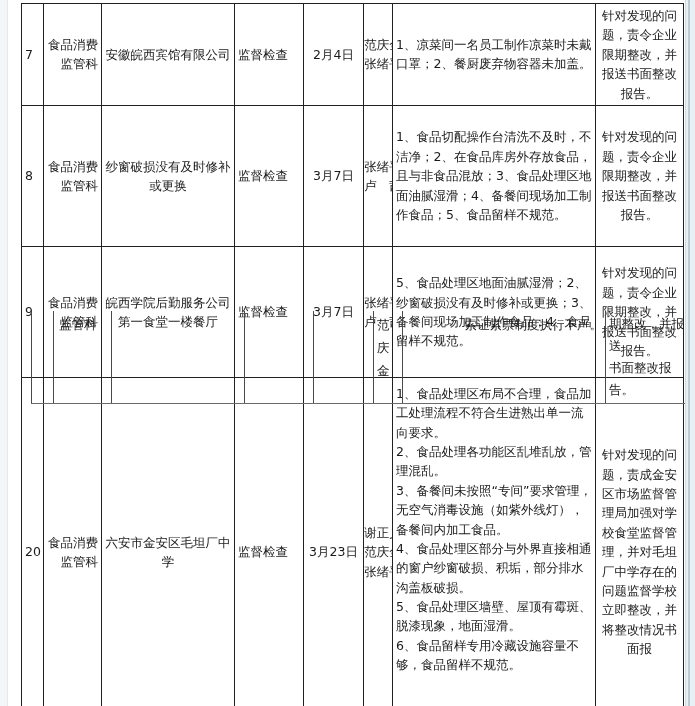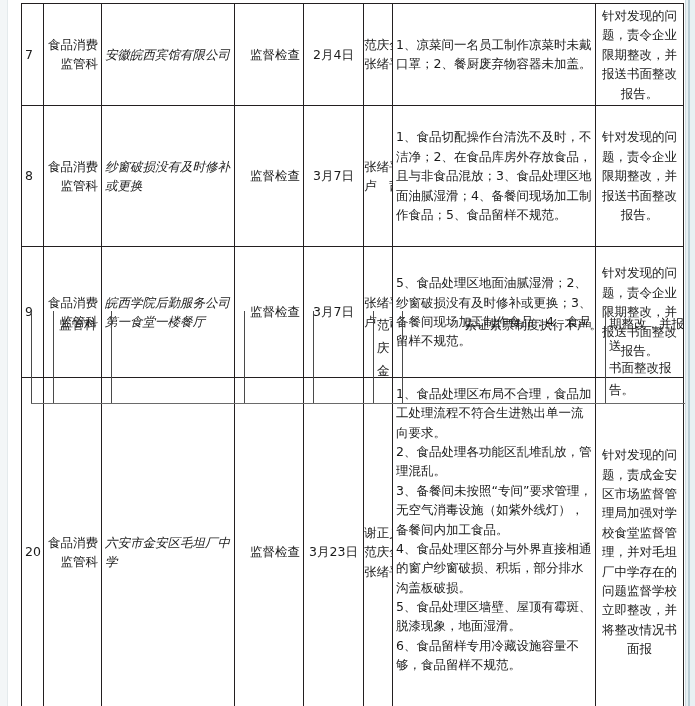--- a/index.html
+++ b/index.html
@@ -73,22 +73,22 @@
   col.c-dept   { width: 58px;  }
   col.c-unit   { width: 133px; }
   col.c-type   { width: 69px;  }
   col.c-date   { width: 60px;  }
   col.c-people { width: 29px;  }
   col.c-content{ width: 203px; }
   col.c-measure{ width: 88px;  }
 
   td.seq      { text-align: left;   font-size: 11.5px; padding-left: 1px; }
   td.dept     { text-align: right;   white-space: pre-line; line-height: 1.75; }
-  td.unit     { text-align: left;   line-height: 1.75; font-style: italic; }
-  td.type     { text-align: right; }
+  td.unit     { text-align: center;   line-height: 1.75; }
+  td.type     { text-align: left; }
   td.date     { text-align: center;   }
   td.people   { text-align: center; white-space: pre-line; line-height: 1.9;
                 font-size: 12.5px; overflow: visible; padding-left: 0; padding-right: 0; }
   td.content  { text-align: left;   line-height: 1.85; }
   td.measure  { text-align: center;   line-height: 1.85; }
 
   td.people .people-text {
     display: block;
     margin-left: -6px;
     white-space: pre-line;

